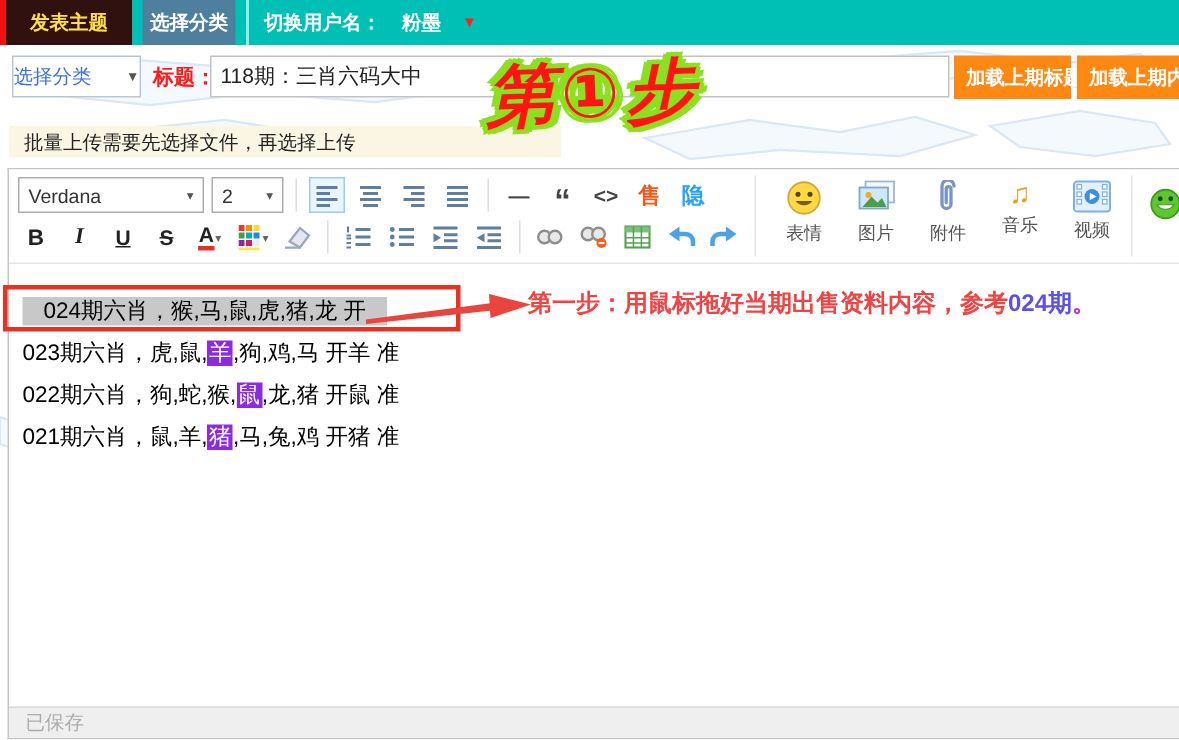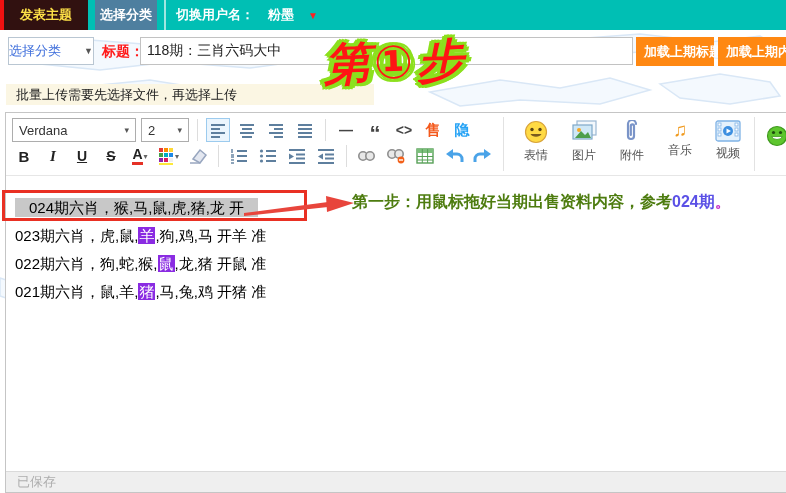--- a/index.html
+++ b/index.html
@@ -43,21 +43,21 @@
 
   
   .hint-bar{position:absolute;left:6px;top:84px;width:368px;height:21px;background:#FBF6E3;
     z-index:3;font-size:13px;color:#222;line-height:21px;padding-left:10px;white-space:nowrap}
 
   
   .editor{position:absolute;left:5px;top:112px;width:781px;height:381px;background:#fff;
     border:1px solid #C5C5C5;border-right:none;z-index:4}
   .toolbar{display:flex;align-items:stretch;padding:4px 6px;height:63px;background:#fff;
     border-bottom:1px solid #E6E6E6}
-  .tb-left{display:flex;flex-direction:column;}
+  .tb-left{display:flex;flex-direction:column;justify-content:space-between}
   .tb-row{display:flex;align-items:center;gap:5px;height:26px}
   .select{border:1px solid #ADADAD;background:#fff;height:24px;display:flex;align-items:center;
     justify-content:space-between;font-size:13px;color:#333;padding:0 6px;cursor:pointer}
   .sel-font{width:124px}.sel-size{width:48px}
   .vsep{width:1px;height:22px;background:#DDD;margin:0 3px}
   .tbtn{min-width:24px;height:24px;display:flex;align-items:center;justify-content:center;
     border:1px solid transparent;cursor:pointer}
   .tbtn.active{border-color:#9CCBEE;background:#EBF5FD}
   .glyph{font-weight:bold;color:#444;font-size:14px;line-height:1}
   .glyph-quote{font-size:22px;line-height:0.4;padding-top:9px}
@@ -80,21 +80,21 @@
 
   .content{position:relative;height:296px;font-size:15px;color:#000;padding:18px 0 0 9px;
     line-height:28px;background:#fff}
   .line{height:28px;white-space:nowrap}
   .sel-gray{background:#C8C8C8;padding:1px 14px}
   .hl{background:#8A2BE2;color:#fff;padding:0 1px}
 
   .redbox{position:absolute;left:-4px;top:77px;width:305px;height:31px;border:3px solid #E93023;z-index:8}
   .arrow-svg{position:absolute;left:238px;top:77px;z-index:9}
   .annotation{position:absolute;left:346px;top:79px;font-size:16px;font-weight:bold;z-index:9;white-space:nowrap}
-  .ann-main{color:#4d7c0f}.ann-blue{color:#5B51E6}.ann-end{color:#C72EC7}
+  .ann-main{color:#ef4444}.ann-blue{color:#5B51E6}.ann-end{color:#C72EC7}
 
   .statusbar{position:absolute;left:0;bottom:0;width:100%;height:21px;background:#EFEFEF;
     border-top:1px solid #DADADA;color:#ADADAD;font-size:13px;line-height:20px;padding-left:11px}
 </style>
 </head>
 <body>
 
 <svg class="watermark" width="786" height="493" viewBox="0 0 786 493">
   <g fill="#F4F9FE" stroke="#D9E7F6" stroke-width="1.5">
     <path d="M30 52 L90 40 L170 46 L240 38 L300 44 L310 60 L250 68 L170 62 L100 70 L40 64 Z"></path>

